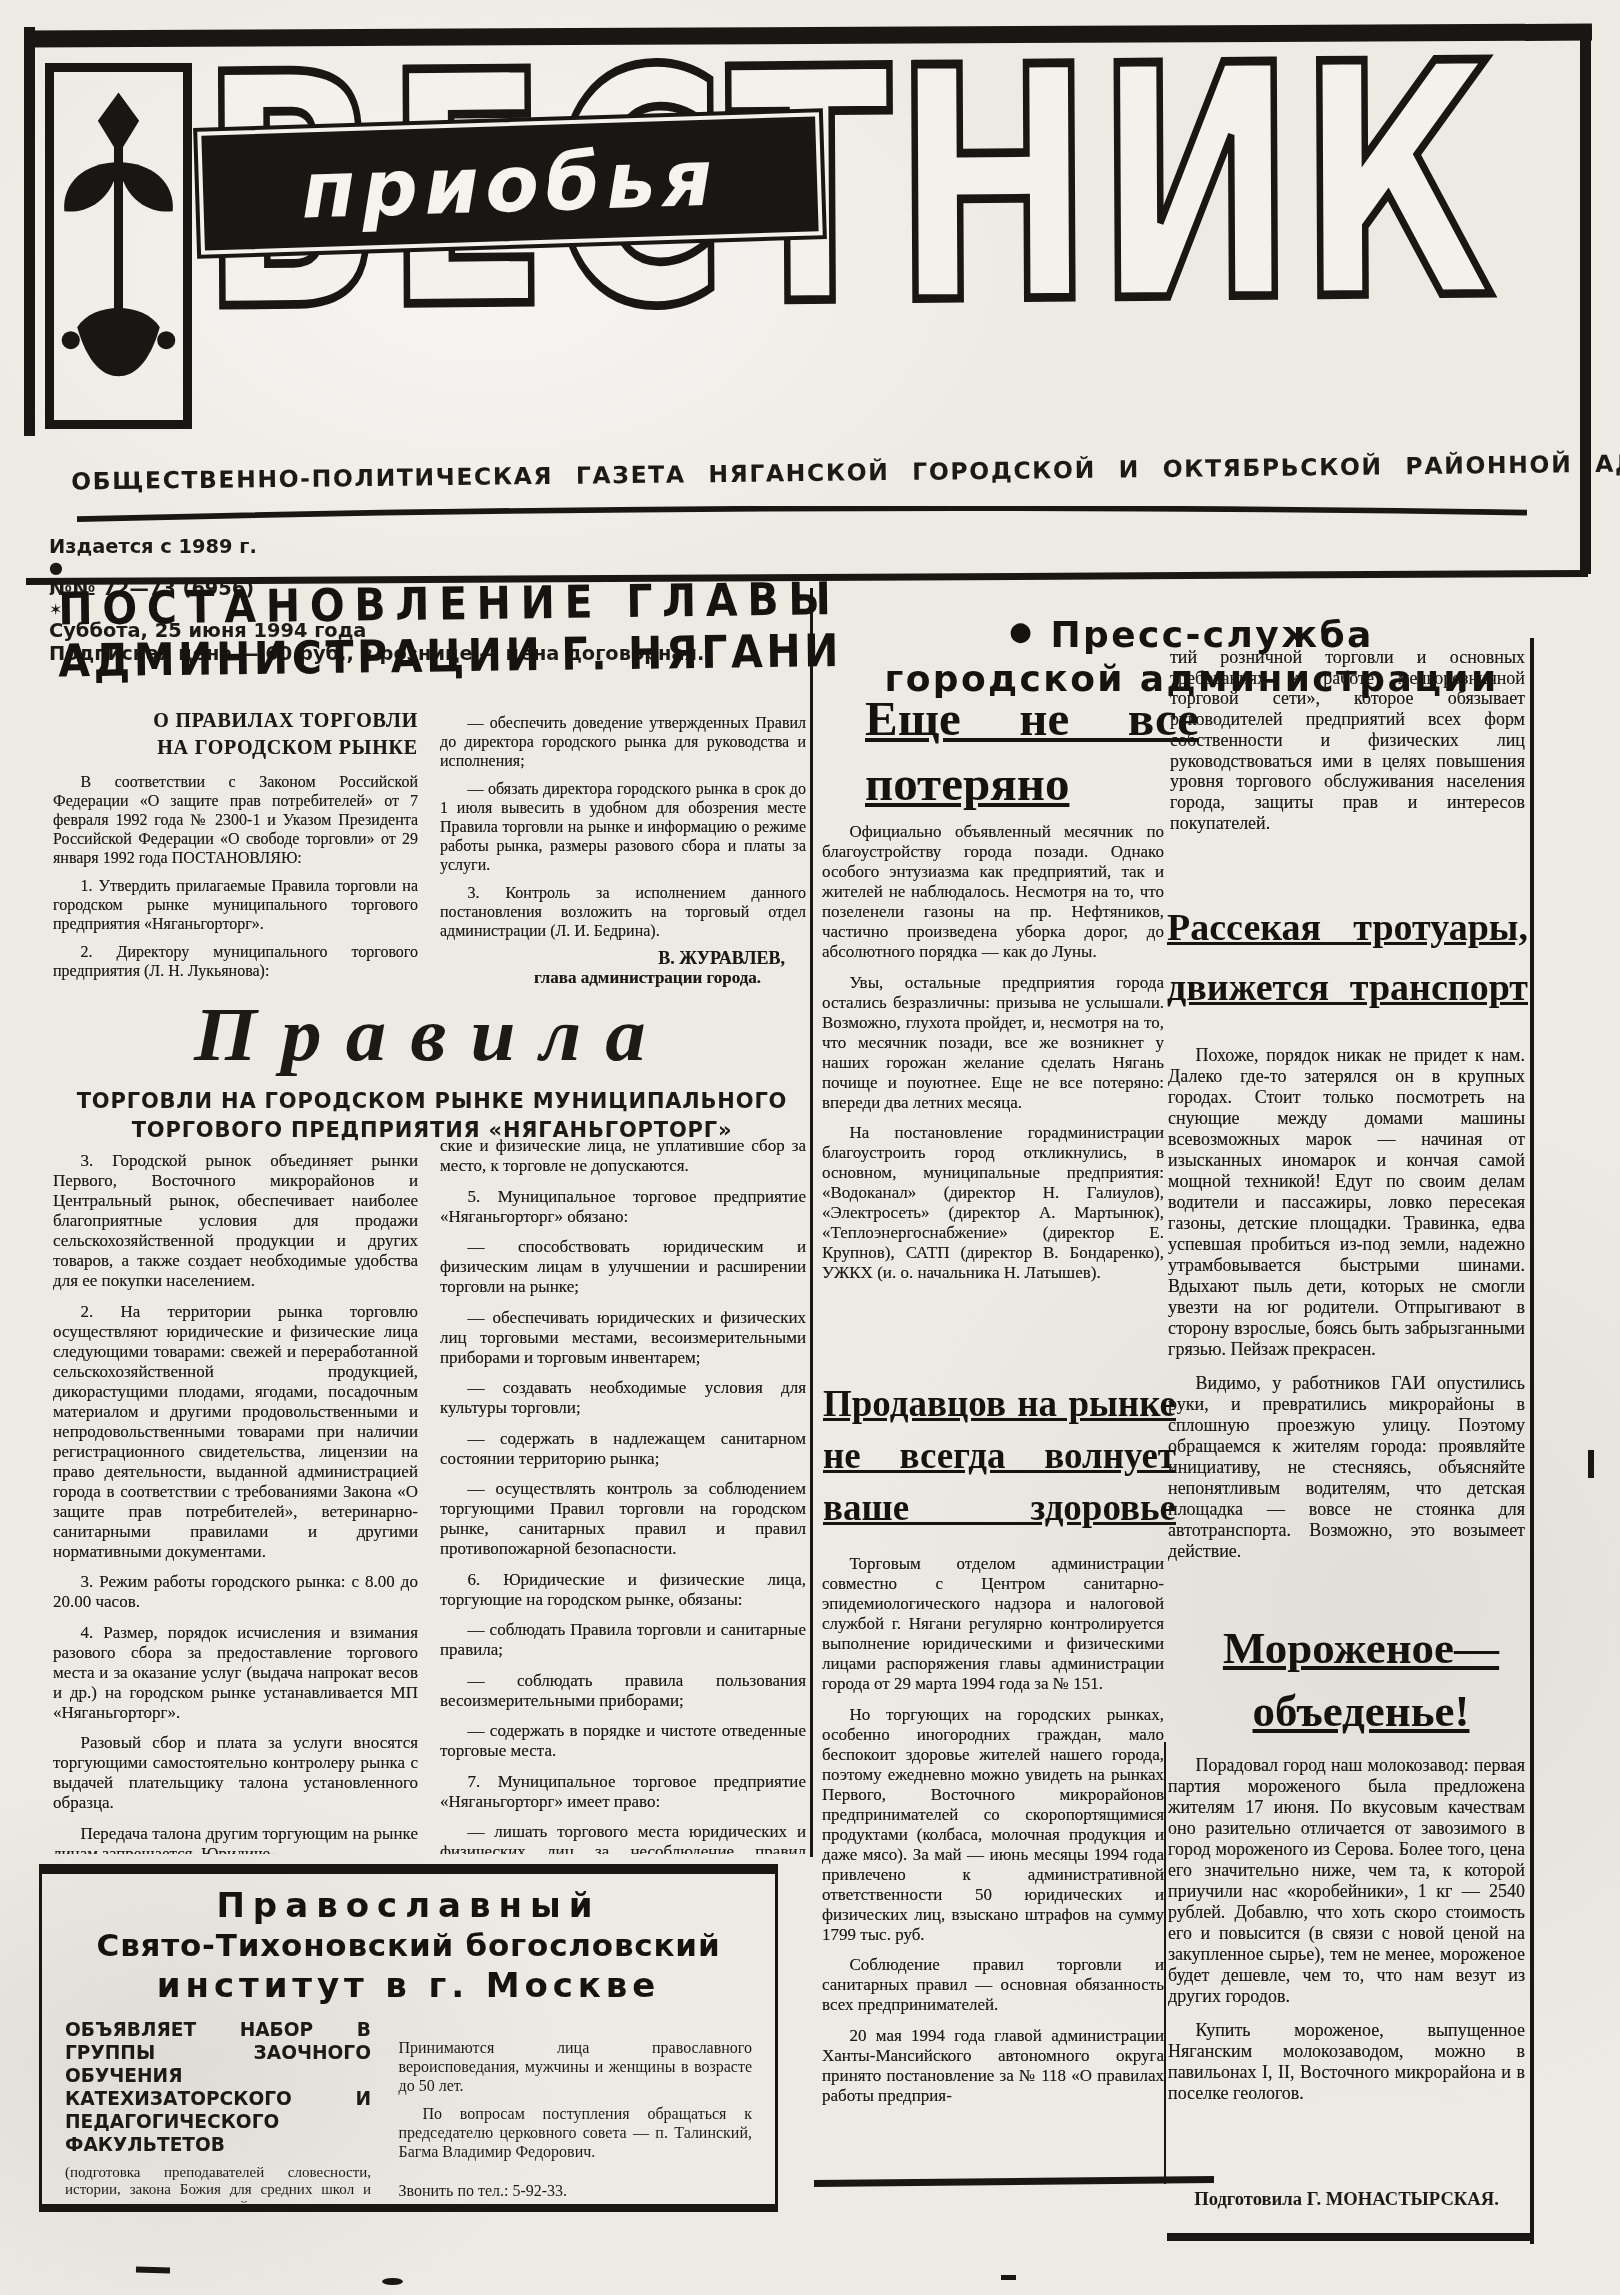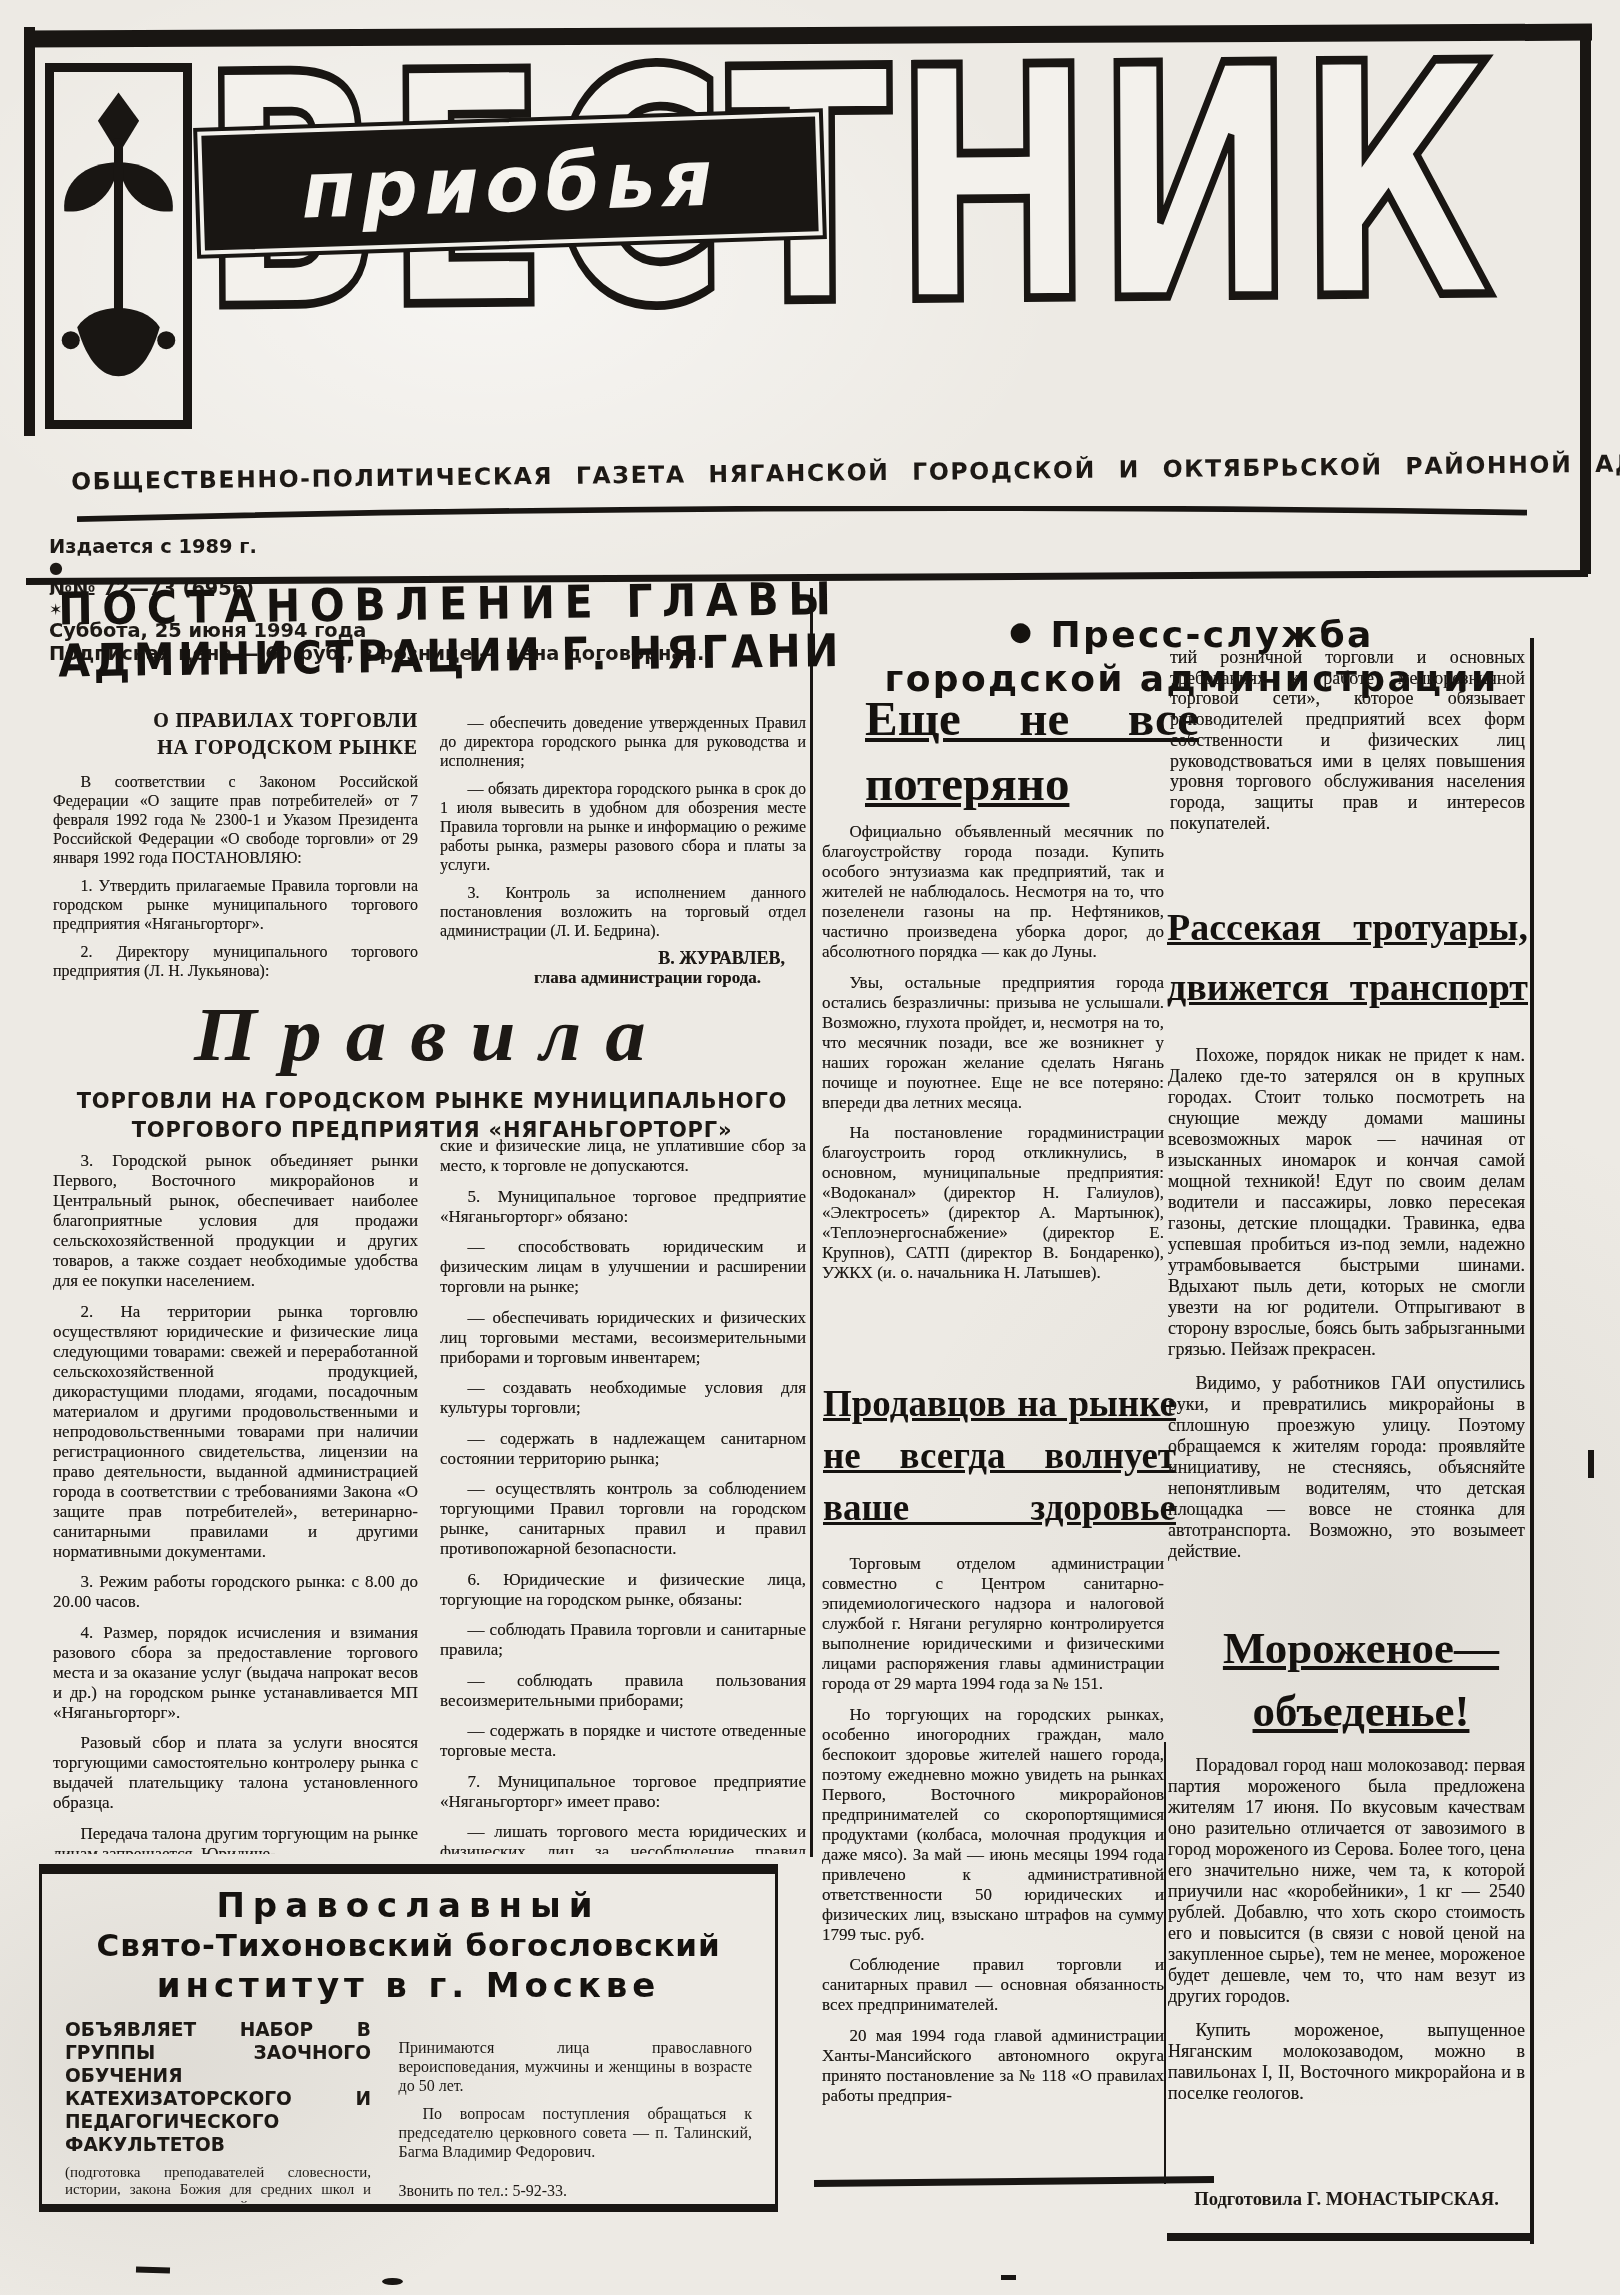--- a/index.html
+++ b/index.html
@@ -241,21 +241,21 @@
     <div class="k1">
       <span class="bullet">●</span><span>Пресс-служба</span>
     </div>
     <div class="k2">городской администрации</div>
   </div>
 
   <div class="abs headline serif b-h1 spread" style="left:865px;top:690px;width:334px;">Еще не все</div>
   <div class="abs headline serif b-h1" style="left:865px;top:755px;width:334px;">потеряно</div>
 
   <div class="abs bodycol bbody" style="left:822px;top:822px;width:342px;height:549px;">
-    <p>Официально объявленный месячник по благоустройству города позади. Купить особого энтузиазма как предприятий, так и жителей не наблюдалось. Несмотря на то, что позеленели газоны на пр. Нефтяников, частично произведена уборка дорог, до абсолютного порядка — как до Луны.</p>
+    <p>Официально объявленный месячник по благоустройству города позади. Однако особого энтузиазма как предприятий, так и жителей не наблюдалось. Несмотря на то, что позеленели газоны на пр. Нефтяников, частично произведена уборка дорог, до абсолютного порядка — как до Луны.</p>
     <p>Увы, остальные предприятия города остались безразличны: призыва не услышали. Возможно, глухота пройдет, и, несмотря на то, что месячник позади, все же возникнет у наших горожан желание сделать Нягань почище и поуютнее. Еще не все потеряно: впереди два летних месяца.</p>
     <p>На постановление горадминистрации благоустроить город откликнулись, в основном, муниципальные предприятия: «Водоканал» (директор Н. Галиулов), «Электросеть» (директор А. Мартынюк), «Теплоэнергоснабжение» (директор Е. Крупнов), САТП (директор В. Бондаренко), УЖКХ (и. о. начальника Н. Латышев).</p>
   </div>
 
   <div class="abs headline serif b-h2 spread" style="left:823px;top:1379px;width:353px;">Продавцов на рынке</div>
   <div class="abs headline serif b-h2 spread" style="left:823px;top:1431px;width:353px;">не всегда волнует</div>
   <div class="abs headline serif b-h2 spread" style="left:823px;top:1483px;width:353px;">ваше здоровье</div>
 
   <div class="abs bodycol bbody" style="left:822px;top:1554px;width:342px;height:621px;">
     <p>Торговым отделом администрации совместно с Центром санитарно-эпидемиологического надзора и налоговой службой г. Нягани регулярно контролируется выполнение юридическими и физическими лицами распоряжения главы администрации города от 29 марта 1994 года за № 151.</p>

